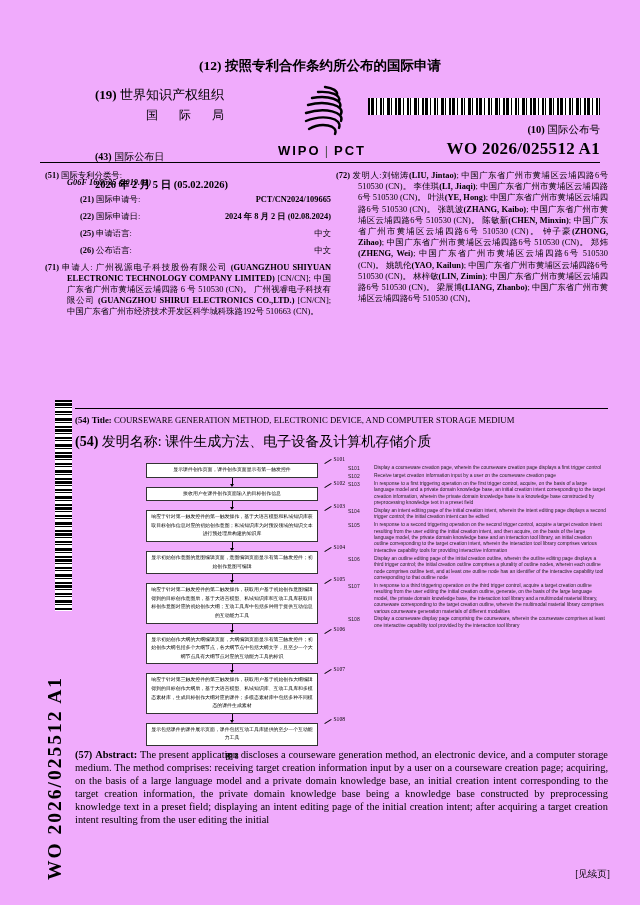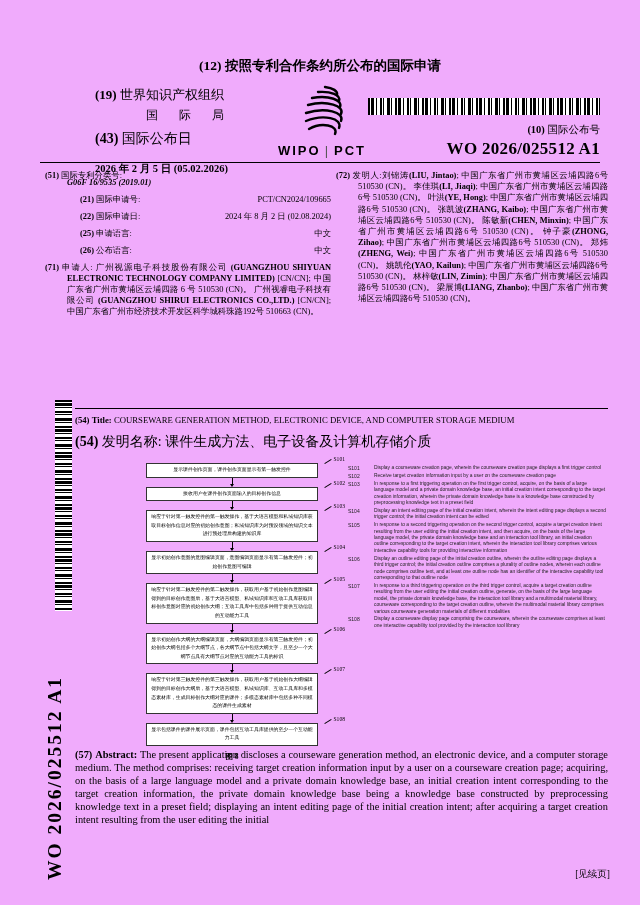--- a/index.html
+++ b/index.html
@@ -5,21 +5,21 @@
   html,body{margin:0;padding:0;background:#fff;}
   .page{position:relative;width:640px;height:905px;background:#f0abfc;color:#000;
         font-family:"Liberation Serif","DejaVu Serif",serif;overflow:hidden;}
 
   
   .doc-type{position:absolute;top:57px;left:0;width:640px;text-align:center;
             font-size:13.5px;font-weight:bold;}
   .org-block{position:absolute;top:86px;left:95px;width:180px;}
   .org-line1{font-size:13px;}
   .org-line2{font-size:12px;letter-spacing:9px;text-align:center;margin-top:3px;padding-left:9px;}
-  .pubdate-label{font-size:14px;margin-top:6px;}
+  .pubdate-label{font-size:10px;margin-top:26px;}
   .pubdate{font-size:10.5px;font-weight:bold;margin-top:14px;}
   .logo-block{position:absolute;top:84px;left:262px;width:120px;text-align:center;}
   .logo-text{font-family:"Liberation Sans","DejaVu Sans",sans-serif;font-size:13px;
              font-weight:bold;letter-spacing:2px;margin-top:1px;display:flex;
              justify-content:center;align-items:center;gap:4px;}
   .logo-sep{font-weight:normal;color:#555;font-size:13px;}
   .pub-right{position:absolute;top:98px;left:368px;width:232px;text-align:right;}
   .barcode-top{height:17px;width:232px;
     background:repeating-linear-gradient(90deg,#000 0 2px,#fff 2px 3px,#000 3px 6px,#fff 6px 8px,
       #000 8px 9px,#fff 9px 12px,#000 12px 14px,#fff 14px 15px,#000 15px 16px,#fff 16px 19px,
@@ -28,21 +28,21 @@
   .pubnum{font-size:17px;font-weight:bold;margin-top:2px;letter-spacing:.3px;}
 
   .rule1{position:absolute;top:162px;left:40px;width:560px;border-top:1.2px solid #000;}
   .rule2{position:absolute;top:408px;left:75px;width:533px;border-top:1.2px solid #000;}
 
   
   .biblio{font-size:8.4px;line-height:11.2px;}
   .col-left{position:absolute;top:170px;left:45px;width:286px;}
   .col-right{position:absolute;top:170px;left:336px;width:272px;}
   .brow{display:flex;justify-content:space-between;margin-bottom:5.6px;padding-left:35px;}
-  .bval{font-weight:normal;}
+  .bval{font-weight:bold;}
   .bval.normal{font-weight:normal;}
   .ipc-val{font-weight:bold;font-style:italic;margin:-4px 0 6px 22px;}
   .hang{text-indent:-22px;padding-left:22px;margin:0;text-align:justify;}
 
   
   .title-en{position:absolute;top:415px;left:75px;width:533px;font-size:8.7px;}
   .title-zh{position:absolute;top:433px;left:75px;width:533px;font-size:14px;}
 
   
   .flow{position:absolute;top:463px;left:146px;width:172px;display:flex;

